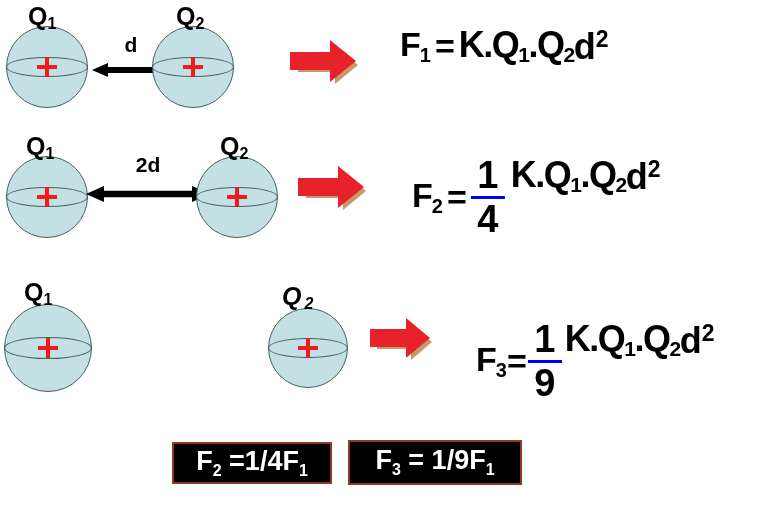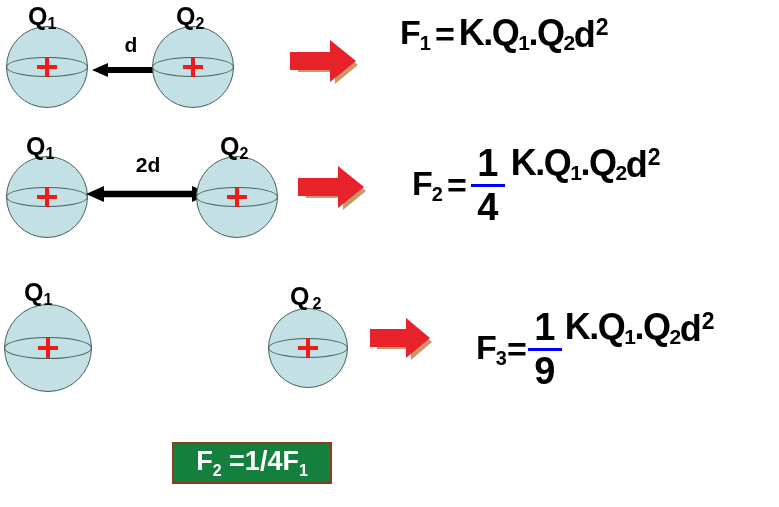--- a/index.html
+++ b/index.html
@@ -128,20 +128,21 @@
   }
 
   
   .formula {
     position: absolute;
     display: flex;
     align-items: center;
     color: #000000;
     font-weight: bold;
     white-space: nowrap;
+    margin-top: 12px;
   }
   .fname {
     font-size: 34px;
     line-height: 1;
     letter-spacing: -1px;
   }
   .fname .sub {
     font-size: 20px;
     vertical-align: -6px;
   }
@@ -213,21 +214,21 @@
   
   #summary {
     position: absolute;
     left: 0;
     top: 440px;
     width: 779px;
     height: 48px;
   }
   .sumbox {
     position: absolute;
-    background: #15803d;
+    background: #000000;
     border: 2px solid #8c3b20;
     box-sizing: border-box;
     display: flex;
     align-items: center;
     justify-content: center;
     color: #ffffff;
     font-weight: bold;
     font-size: 27px;
     line-height: 1;
     letter-spacing: 0px;
@@ -361,21 +362,21 @@
         <span class="base">Q</span><span class="sub">1</span>
       </div>
       <div class="sphere" style="left:0; top:8px; width:88px; height:88px;">
         <div class="equator"></div>
         <div class="plus"></div>
       </div>
     </div>
 
 
     <div class="sphere-group" style="left:268px; top:20px; width:92px; height:96px;">
-      <div class="charge-label spaced" style="left:22px; top:-14px;">
+      <div class="charge-label spaced" style="left:14px; top:-14px;font-style:italic;">
         <span class="base">Q</span><span class="sub">2</span>
       </div>
       <div class="sphere" style="left:0; top:10px; width:80px; height:80px;">
         <div class="equator"></div>
         <div class="plus"></div>
       </div>
     </div>
 
     <div class="red-arrow" style="left:368px; top:38px; width:68px; height:44px;">
       <svg width="68" height="44" viewBox="0 0 68 44">
@@ -399,15 +400,18 @@
           <span class="den"><span>d</span><span class="sup">2</span></span>
         </span>
       </span>
     </div>
   </div>
 
   <div id="summary">
     <div class="sumbox" id="sumbox-f2">
       <span><span>F</span><span class="sub">2</span><span> =1/4F</span><span class="sub">1</span></span>
     </div>
+    <div class="sumbox" id="sumbox-f3">
+      <span><span>F</span><span class="sub">3</span><span> =  1/9F</span><span class="sub">1</span></span>
+    </div>
   </div>
 
 </div>
 
 </body></html>

